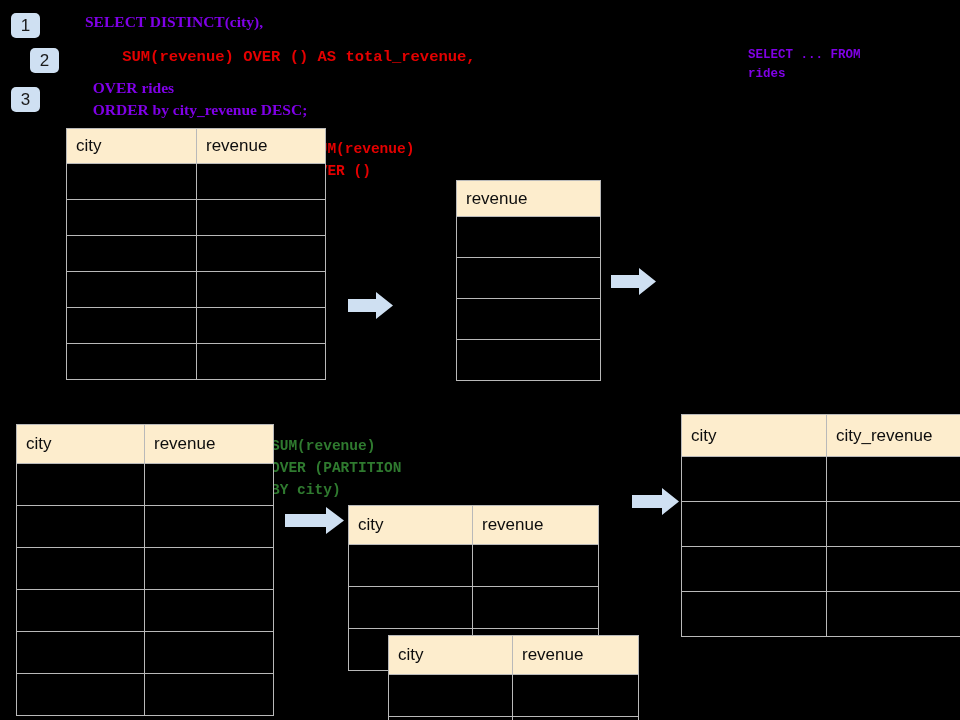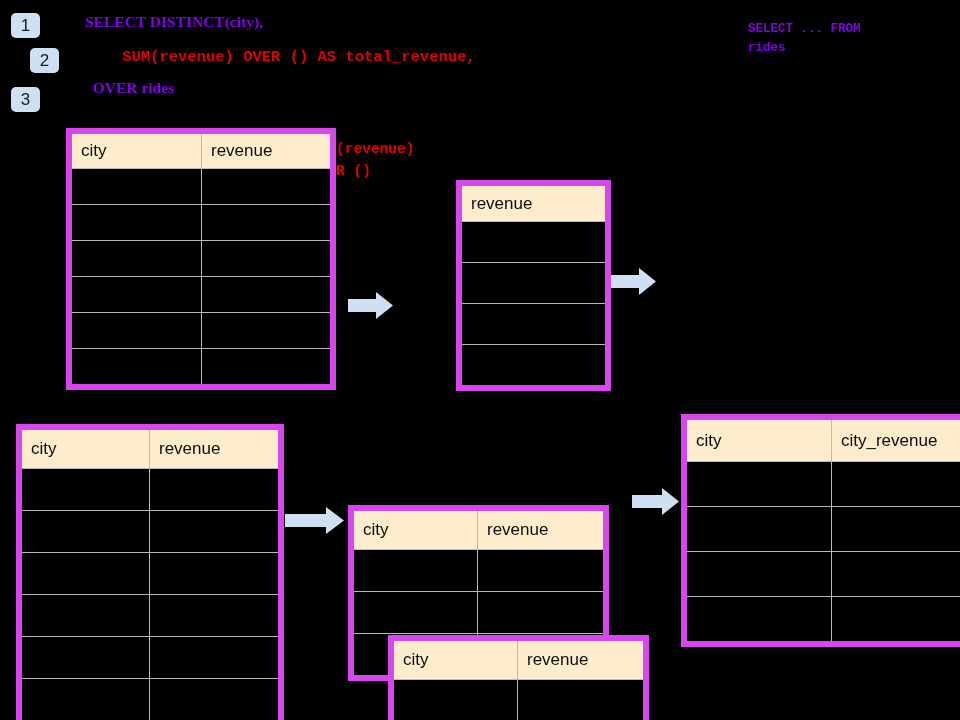--- a/index.html
+++ b/index.html
@@ -66,21 +66,21 @@
   }
   .annot-red   { color: #e40000; }
   .annot-green { color: #2f7a2f; }
 
   
   .tbl {
     position: absolute;
     border-collapse: collapse;
     table-layout: fixed;
     background: #000000;
-    border: 6px solid #d946ef;
+    border: 1px solid #d946ef;
   }
   .tbl td {
     border: 1px solid #b9b9b9;
     padding: 0 0 0 9px;
     color: #111111;
     font-family: "Liberation Sans", sans-serif;
     font-size: 17px;
     vertical-align: middle;
     background: #000000;
     overflow: hidden;
@@ -100,26 +100,30 @@
 
 <div id="canvas">
 
   <div class="badge" style="left:11px; top:13px;">1</div>
   <div class="badge" style="left:30px; top:48px;">2</div>
   <div class="badge" style="left:11px; top:87px;">3</div>
 
   <div class="code code-purple" style="left:85px; top:11px;">SELECT DISTINCT(city),</div>
   <div class="code code-red" style="left:85px; top:46px;">    SUM(revenue) OVER () AS total_revenue,</div>
   <div class="code code-purple" style="left:85px; top:77px;">  OVER rides</div>
-
-  <div class="sidenote" style="left:748px; top:20px;">SELECT ... FROM
+  <div class="code code-purple" style="left:85px; top:99px;">  ORDER by city_revenue DESC;</div>
+
+  <div class="sidenote" style="left:748px; top:46px;">SELECT ... FROM
 rides</div>
 
   <div class="annot annot-red" style="left:310px; top:138px;">SUM(revenue)
 OVER ()</div>
+  <div class="annot annot-green" style="left:271px; top:435px;">SUM(revenue)
+OVER (PARTITION
+BY city)</div>
 
   <table class="tbl" style="left:66px; top:128px; width:239px;">
     <tbody>
         <tr>
       <td class="hd" style="width:120px; height:34px;">city</td>
       <td class="hd" style="width:119px; height:34px;">revenue</td>
     </tr>
     <tr>
           <td style="height:35px;"></td>
           <td></td>

